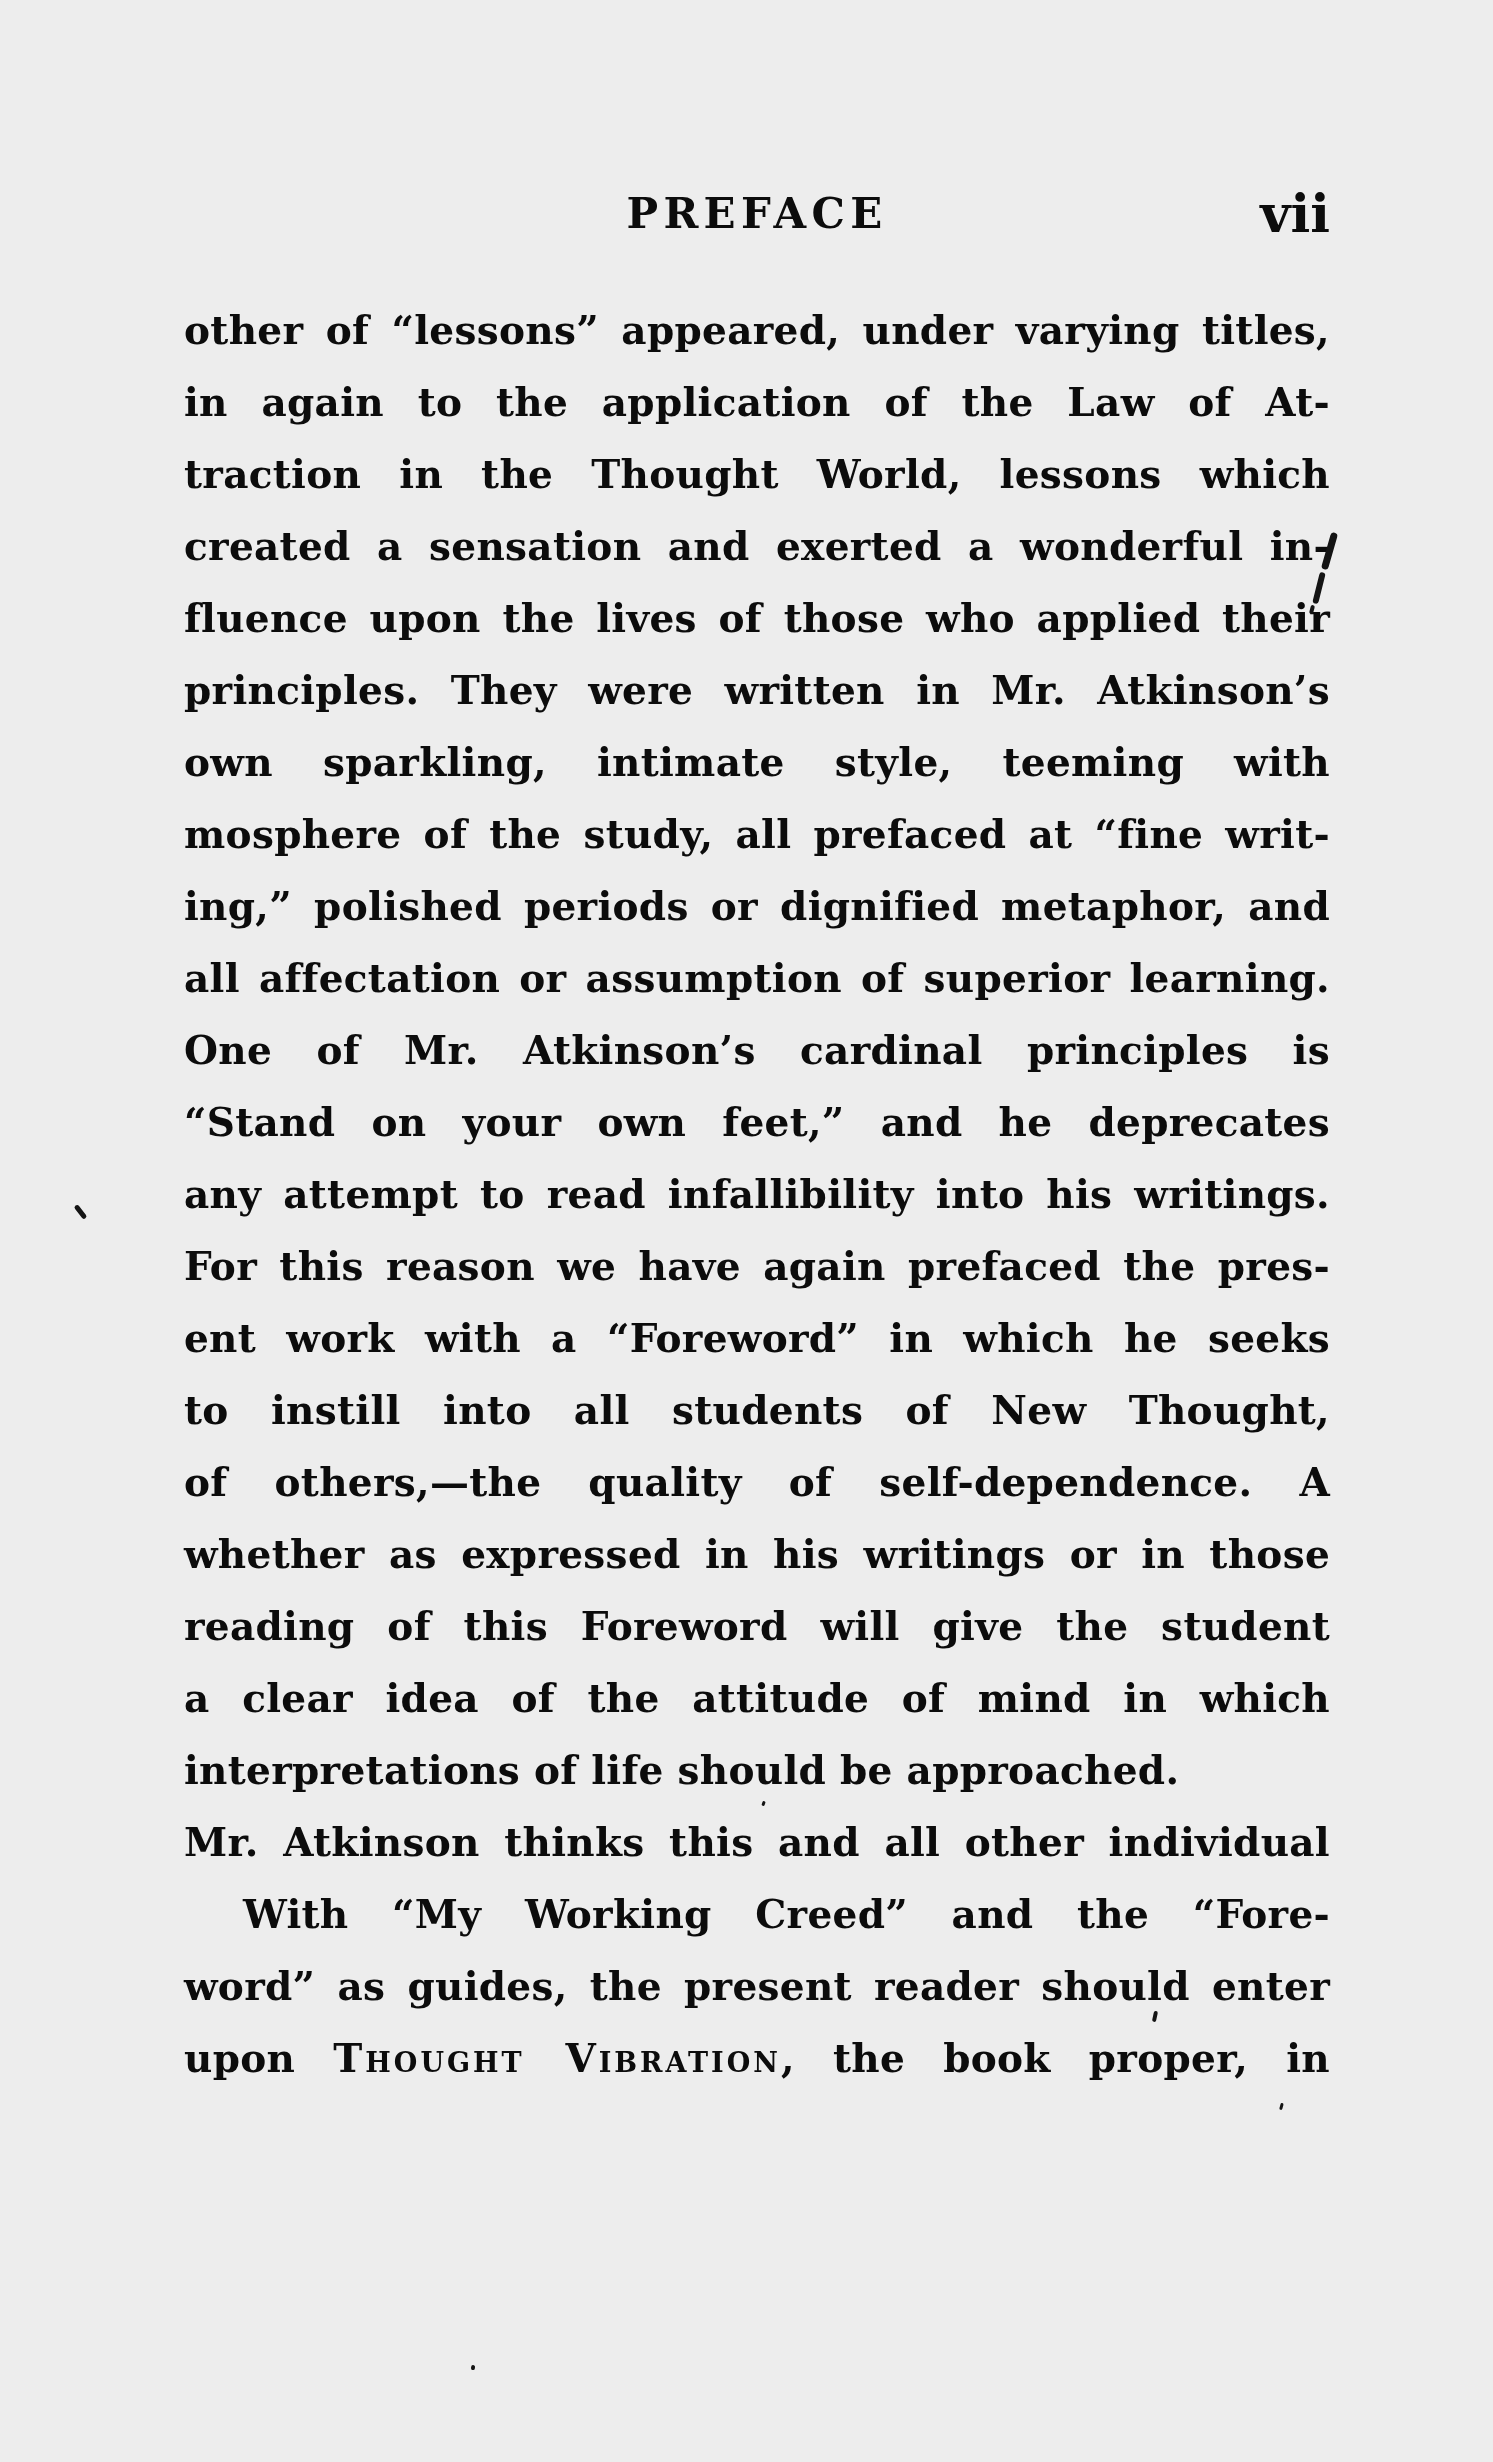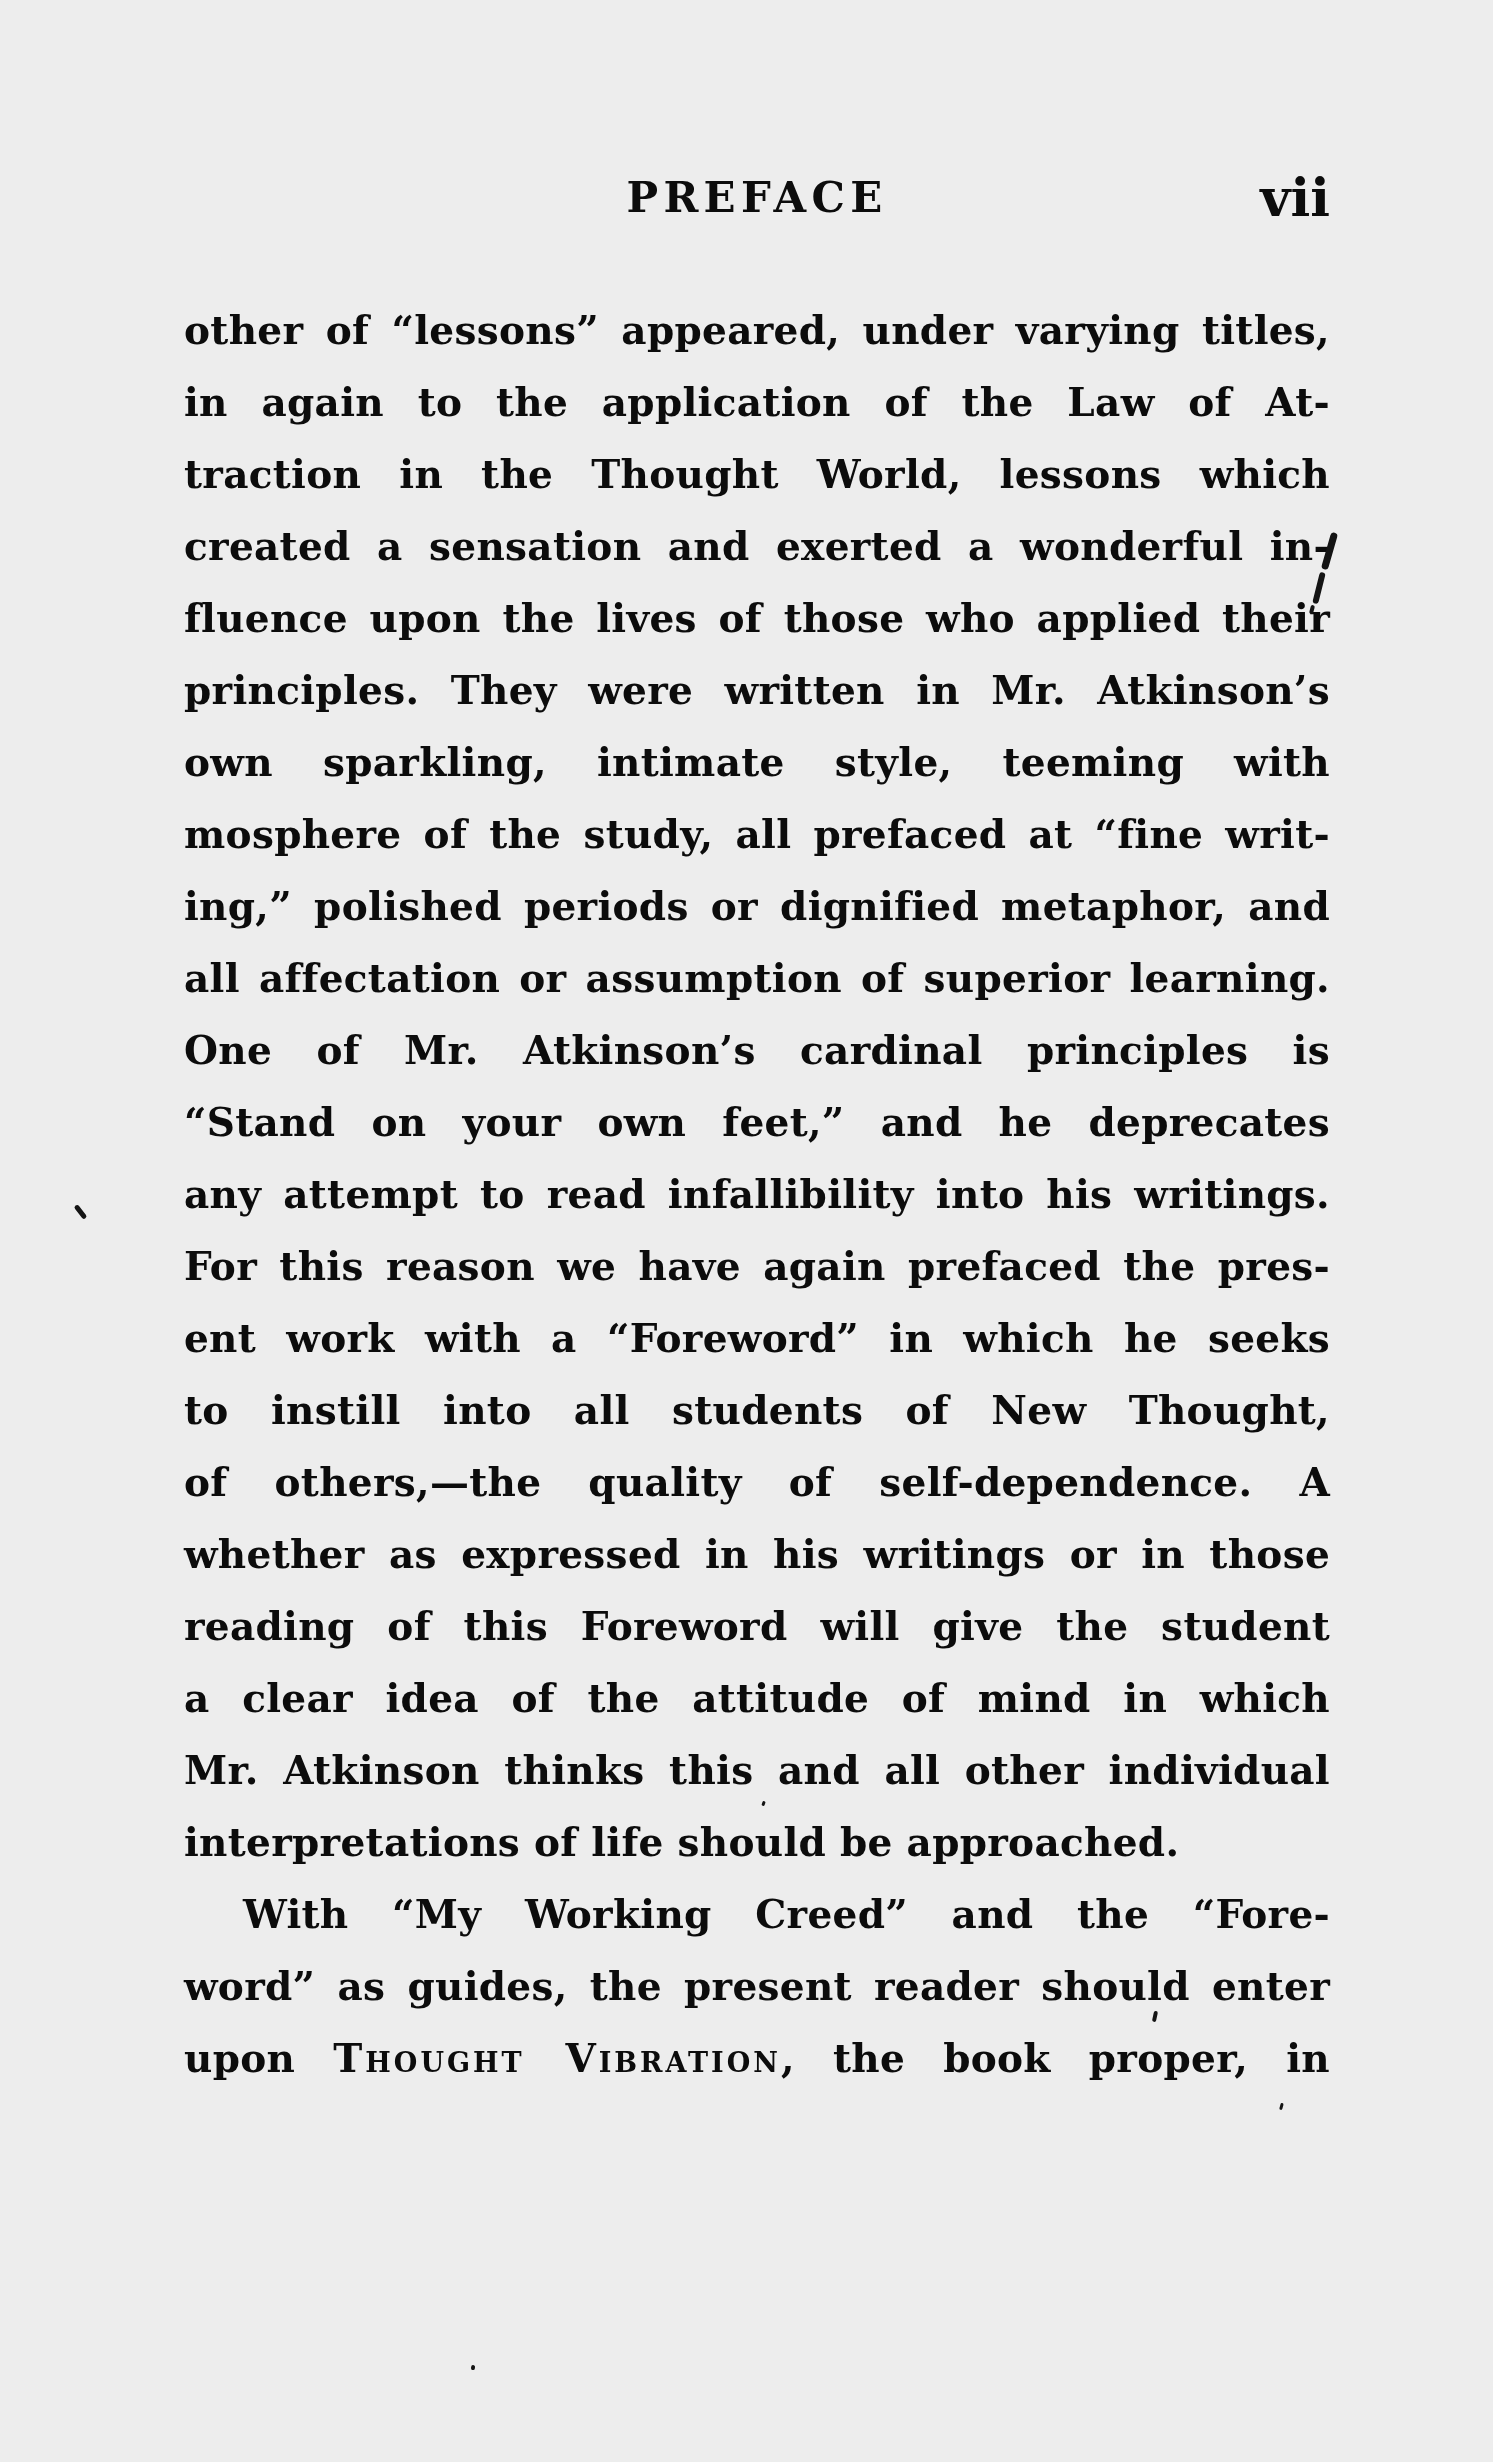--- a/index.html
+++ b/index.html
@@ -13,21 +13,21 @@
     height: 2462px;
     background: #ededed;
     overflow: hidden;
     font-family: "DejaVu Serif", "Liberation Serif", serif;
     color: #0c0c0c;
   }
   
   .header {
     position: absolute;
     left: 184px;
-    top: 168px;
+    top: 184px;
     width: 1146px;
     height: 59px;
   }
   .header .title {
     position: absolute;
     left: 0;
     right: 0;
     text-align: center;
     font-size: 42px;
     font-weight: 700;
@@ -147,22 +147,22 @@
     <div class="line">One of Mr. Atkinson’s cardinal principles is</div>
     <div class="line">“Stand on your own feet,” and he deprecates</div>
     <div class="line">any attempt to read infallibility into his writings.</div>
     <div class="line">For this reason we have again prefaced the pres-</div>
     <div class="line">ent work with a “Foreword” in which he seeks</div>
     <div class="line">to instill into all students of New Thought,</div>
     <div class="line">of others,—the quality of self-dependence.  A</div>
     <div class="line">whether as expressed in his writings or in those</div>
     <div class="line">reading of this Foreword will give the student</div>
     <div class="line">a clear idea of the attitude of mind in which</div>
+    <div class="line no-stretch">interpretations of life should be approached.</div>
     <div class="line">Mr. Atkinson thinks this and all other individual</div>
-    <div class="line no-stretch">interpretations of life should be approached.</div>
 
     <div class="line indent">With “My Working Creed” and the “Fore-</div>
     <div class="line">word” as guides, the present reader should enter</div>
     <div class="line"><span>upon </span><span class="sc">Thought Vibration</span><span>, the book proper, in</span></div>
   </div>
 
   <div class="mark slash-top"></div>
   <div class="mark slash-bottom"></div>
   <div class="mark slash-tail"></div>
   <div class="mark left-tick"></div>

